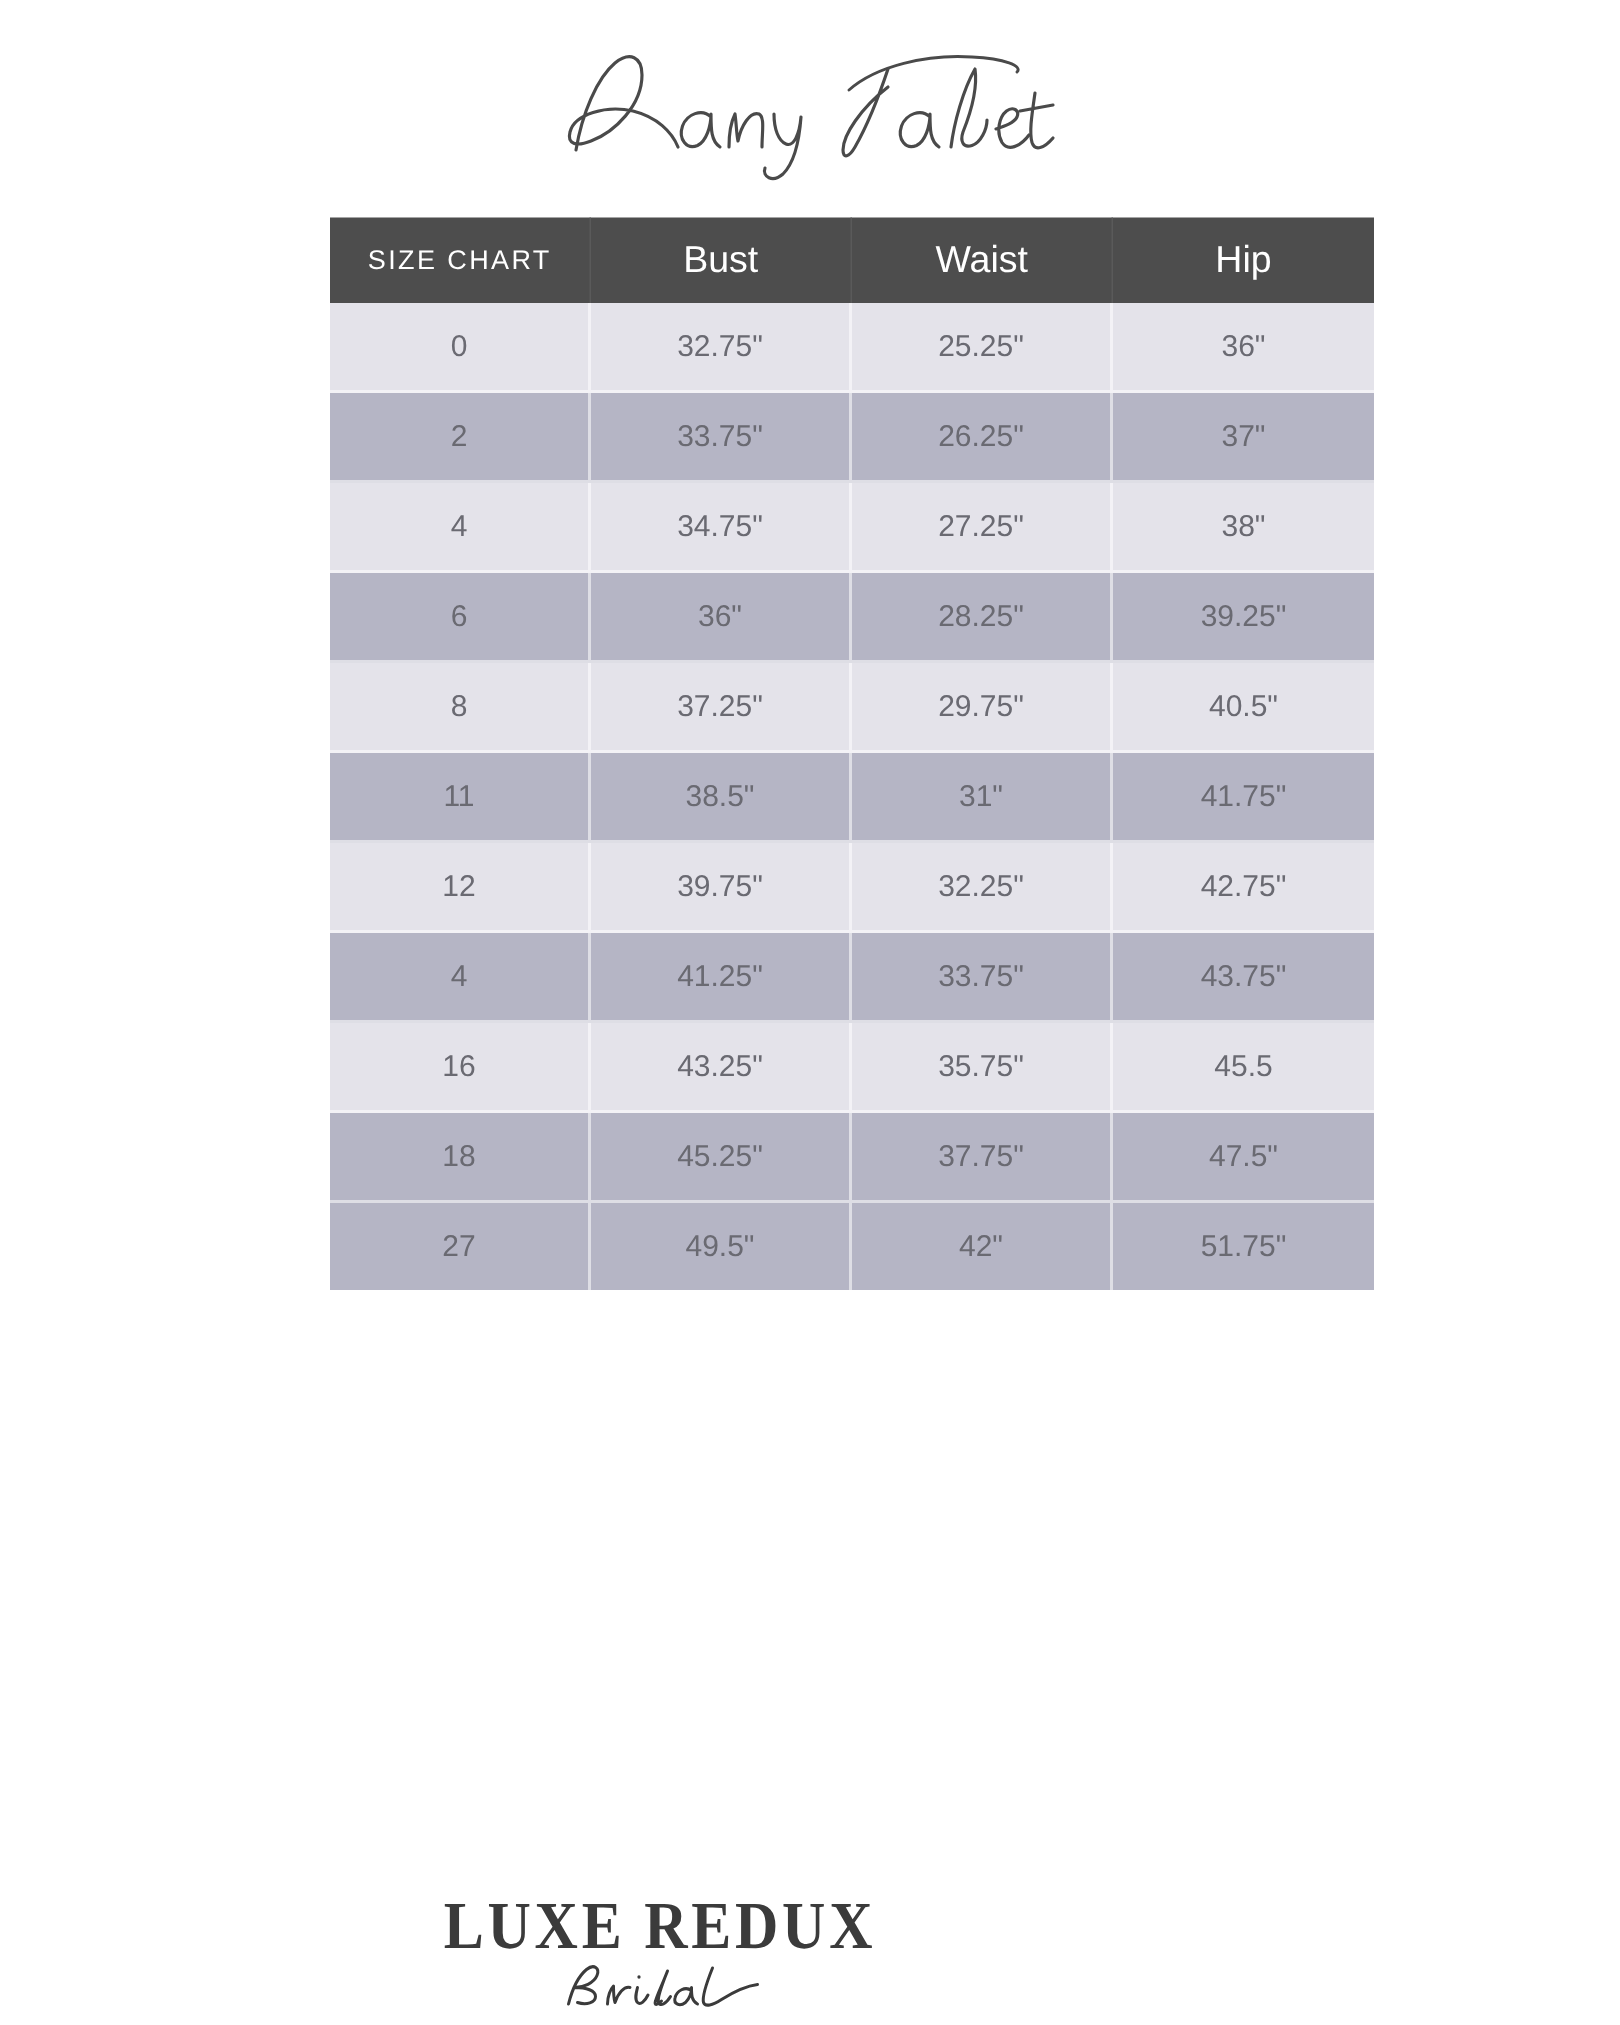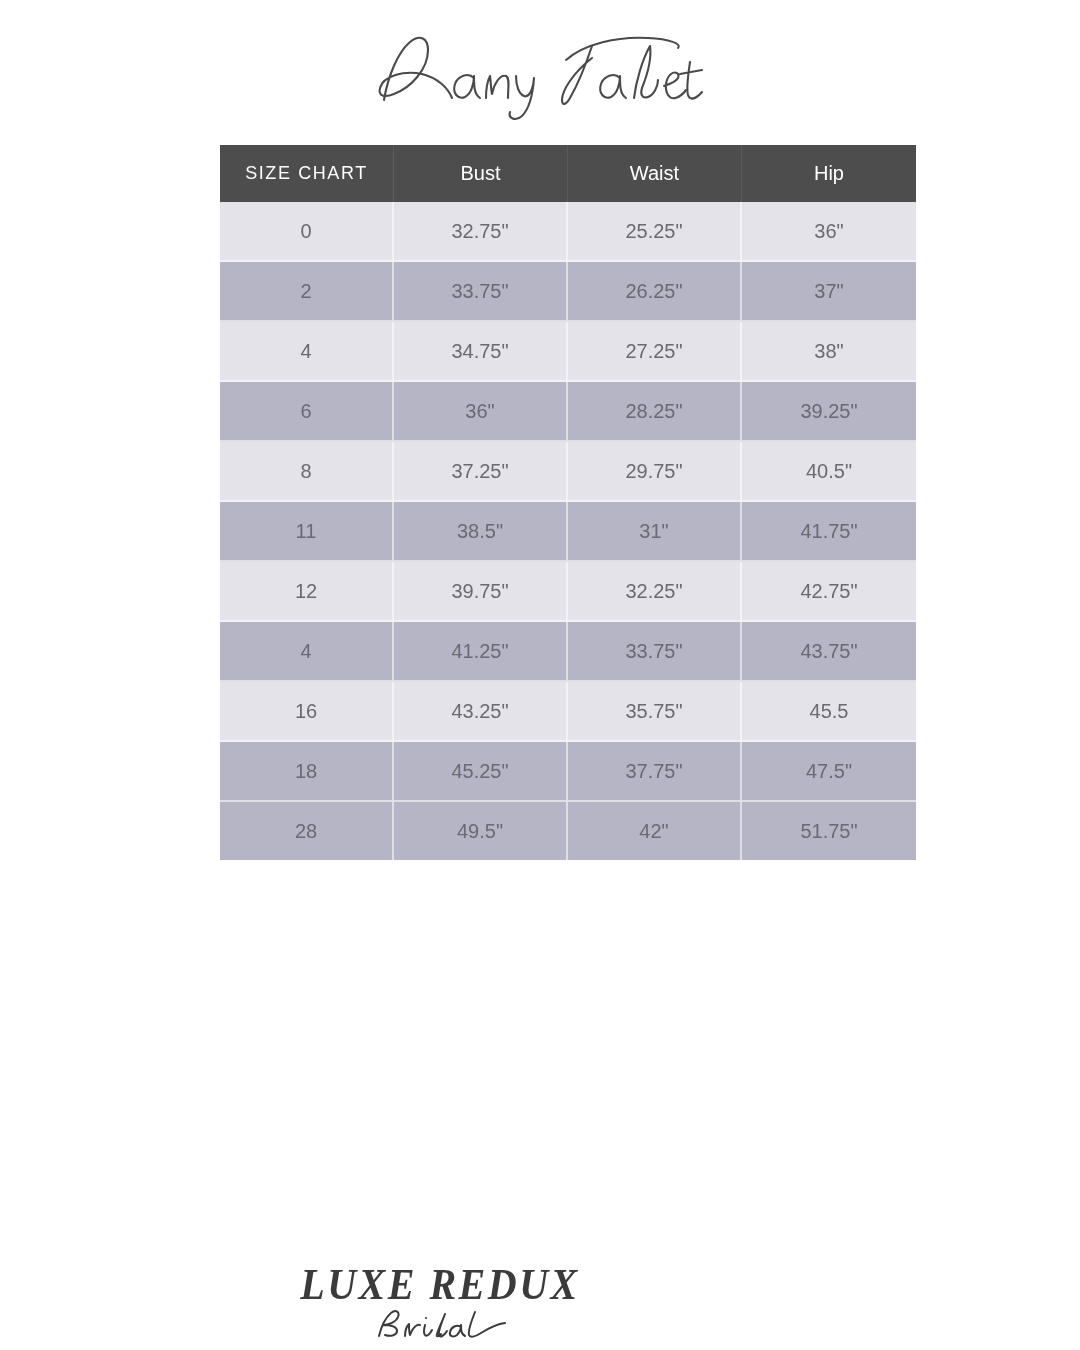--- a/index.html
+++ b/index.html
@@ -40,21 +40,21 @@
     border-spacing: 0;
     table-layout: fixed;
     margin-left: 28px;
   }
   .chart-table col { width: 174px; }
 
   .chart-table thead th {
     background: #4d4d4d;
     color: #ffffff;
     height: 57px;
-    font-size: 20px;
+    font-size: 25px;
     font-weight: 400;
     text-align: center;
     vertical-align: middle;
     border-right: 1px solid #5a5a5a;
     padding: 0;
   }
   .chart-table thead th:last-child { border-right: none; }
   .chart-table thead th.size-head {
     letter-spacing: 1.6px;
     font-size: 18px;
@@ -77,21 +77,20 @@
   .chart-table tbody tr.row-light td { background: #e4e3ea; }
   .chart-table tbody tr.row-dark  td { background: #b5b5c5; }
 
   
   .footer-logo {
     position: absolute;
     left: 0;
     top: 1262px;
     width: 880px;
     text-align: center;
-    font-style: italic;
   }
   .footer-logo-main {
     font-family: "Liberation Serif", serif;
     font-weight: 700;
     font-size: 40px;
     letter-spacing: 2.5px;
     color: #3b3b3b;
     line-height: 1;
     display: block;
     transform: scaleY(1.12);
@@ -206,21 +205,21 @@
       <td>35.75"</td>
       <td>45.5</td>
     </tr>
     <tr class="row-dark">
       <td>18</td>
       <td>45.25"</td>
       <td>37.75"</td>
       <td>47.5"</td>
     </tr>
     <tr class="row-dark">
-      <td>28</td>
+      <td>27</td>
       <td>49.5"</td>
       <td>42"</td>
       <td>51.75"</td>
     </tr>
   </tbody>
 </table>
 
 <div class="footer-logo">
   <span class="footer-logo-main">LUXE REDUX</span>
   <div class="footer-logo-sub-wrap">

